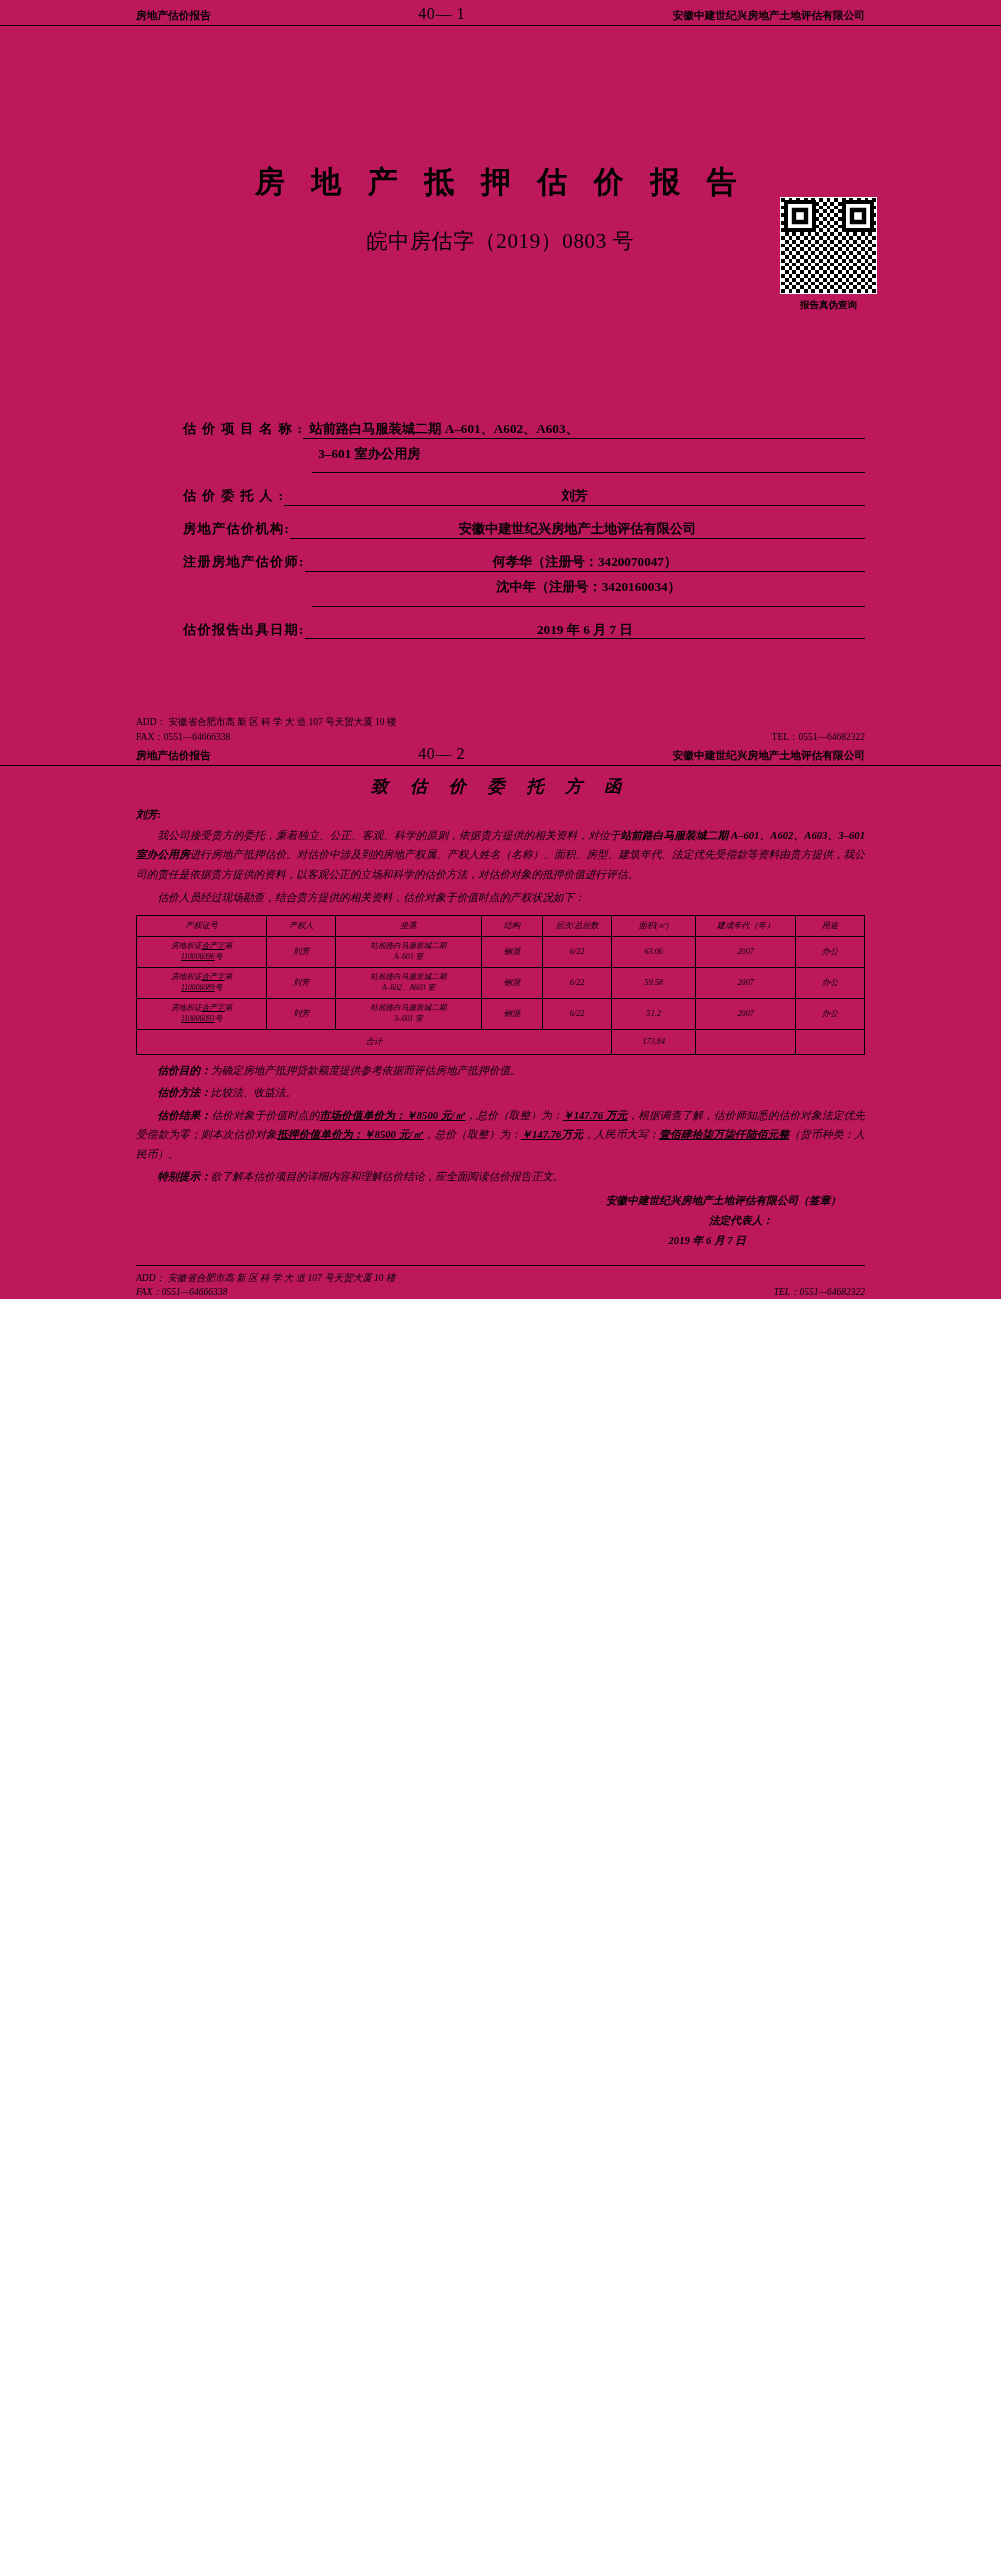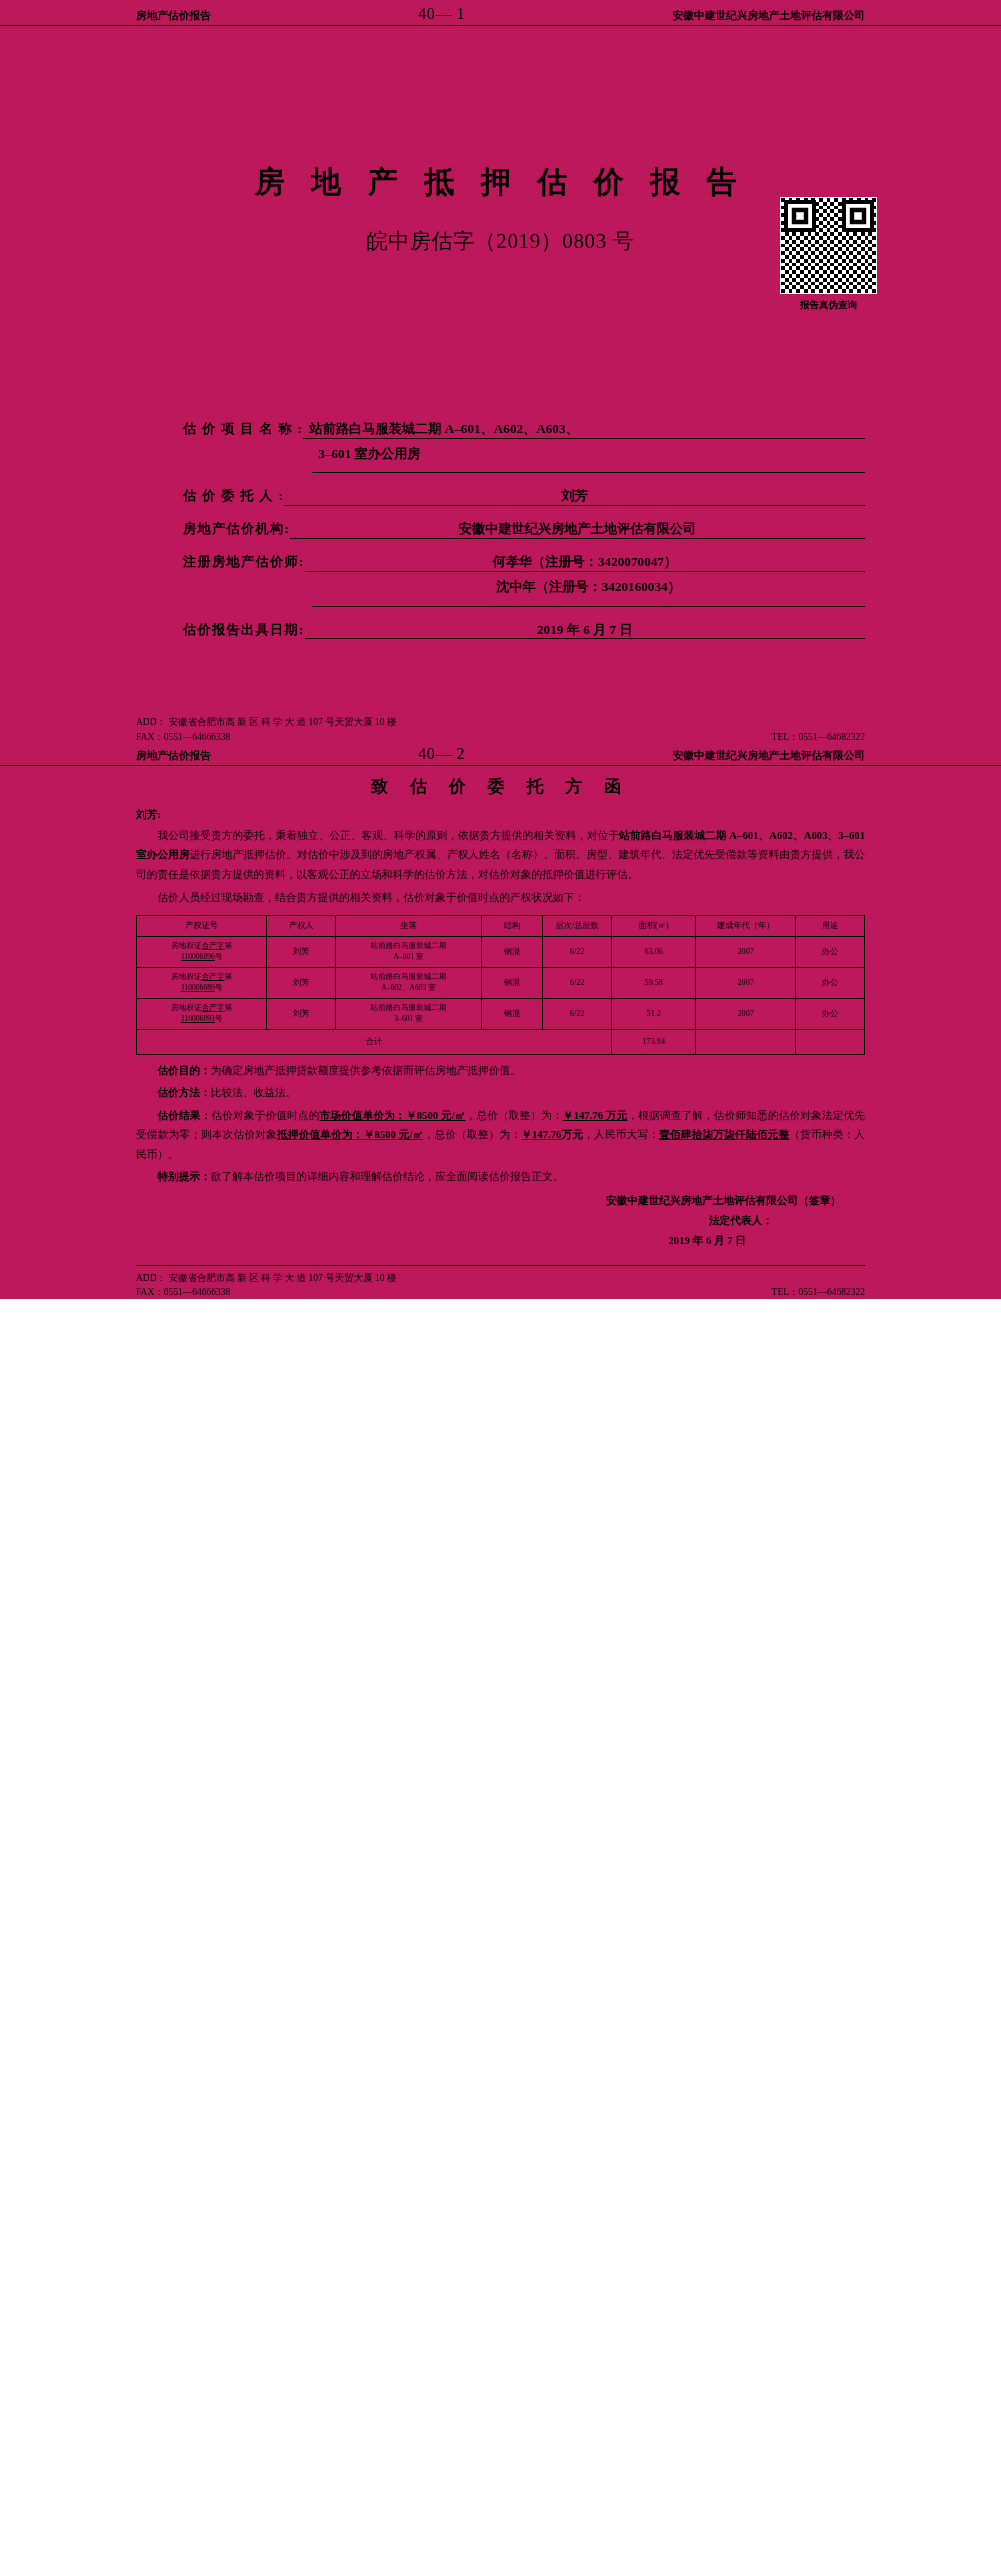--- a/index.html
+++ b/index.html
@@ -123,20 +123,21 @@
     margin-top:76px;
     font-size:9.5px;
     line-height:1.5;
   }
   .cover-addr .line{display:flex;justify-content:space-between;}
 
   
   .letter{
     padding:0 136px;
     box-sizing:border-box;
+    font-style:italic;
   }
   .letter-title{
     text-align:center;
     font-size:17px;
     font-weight:bold;
     letter-spacing:8.8px;
     margin:8.8px 0 10px 0;
   }
   .salut{
     font-size:10.7px;

